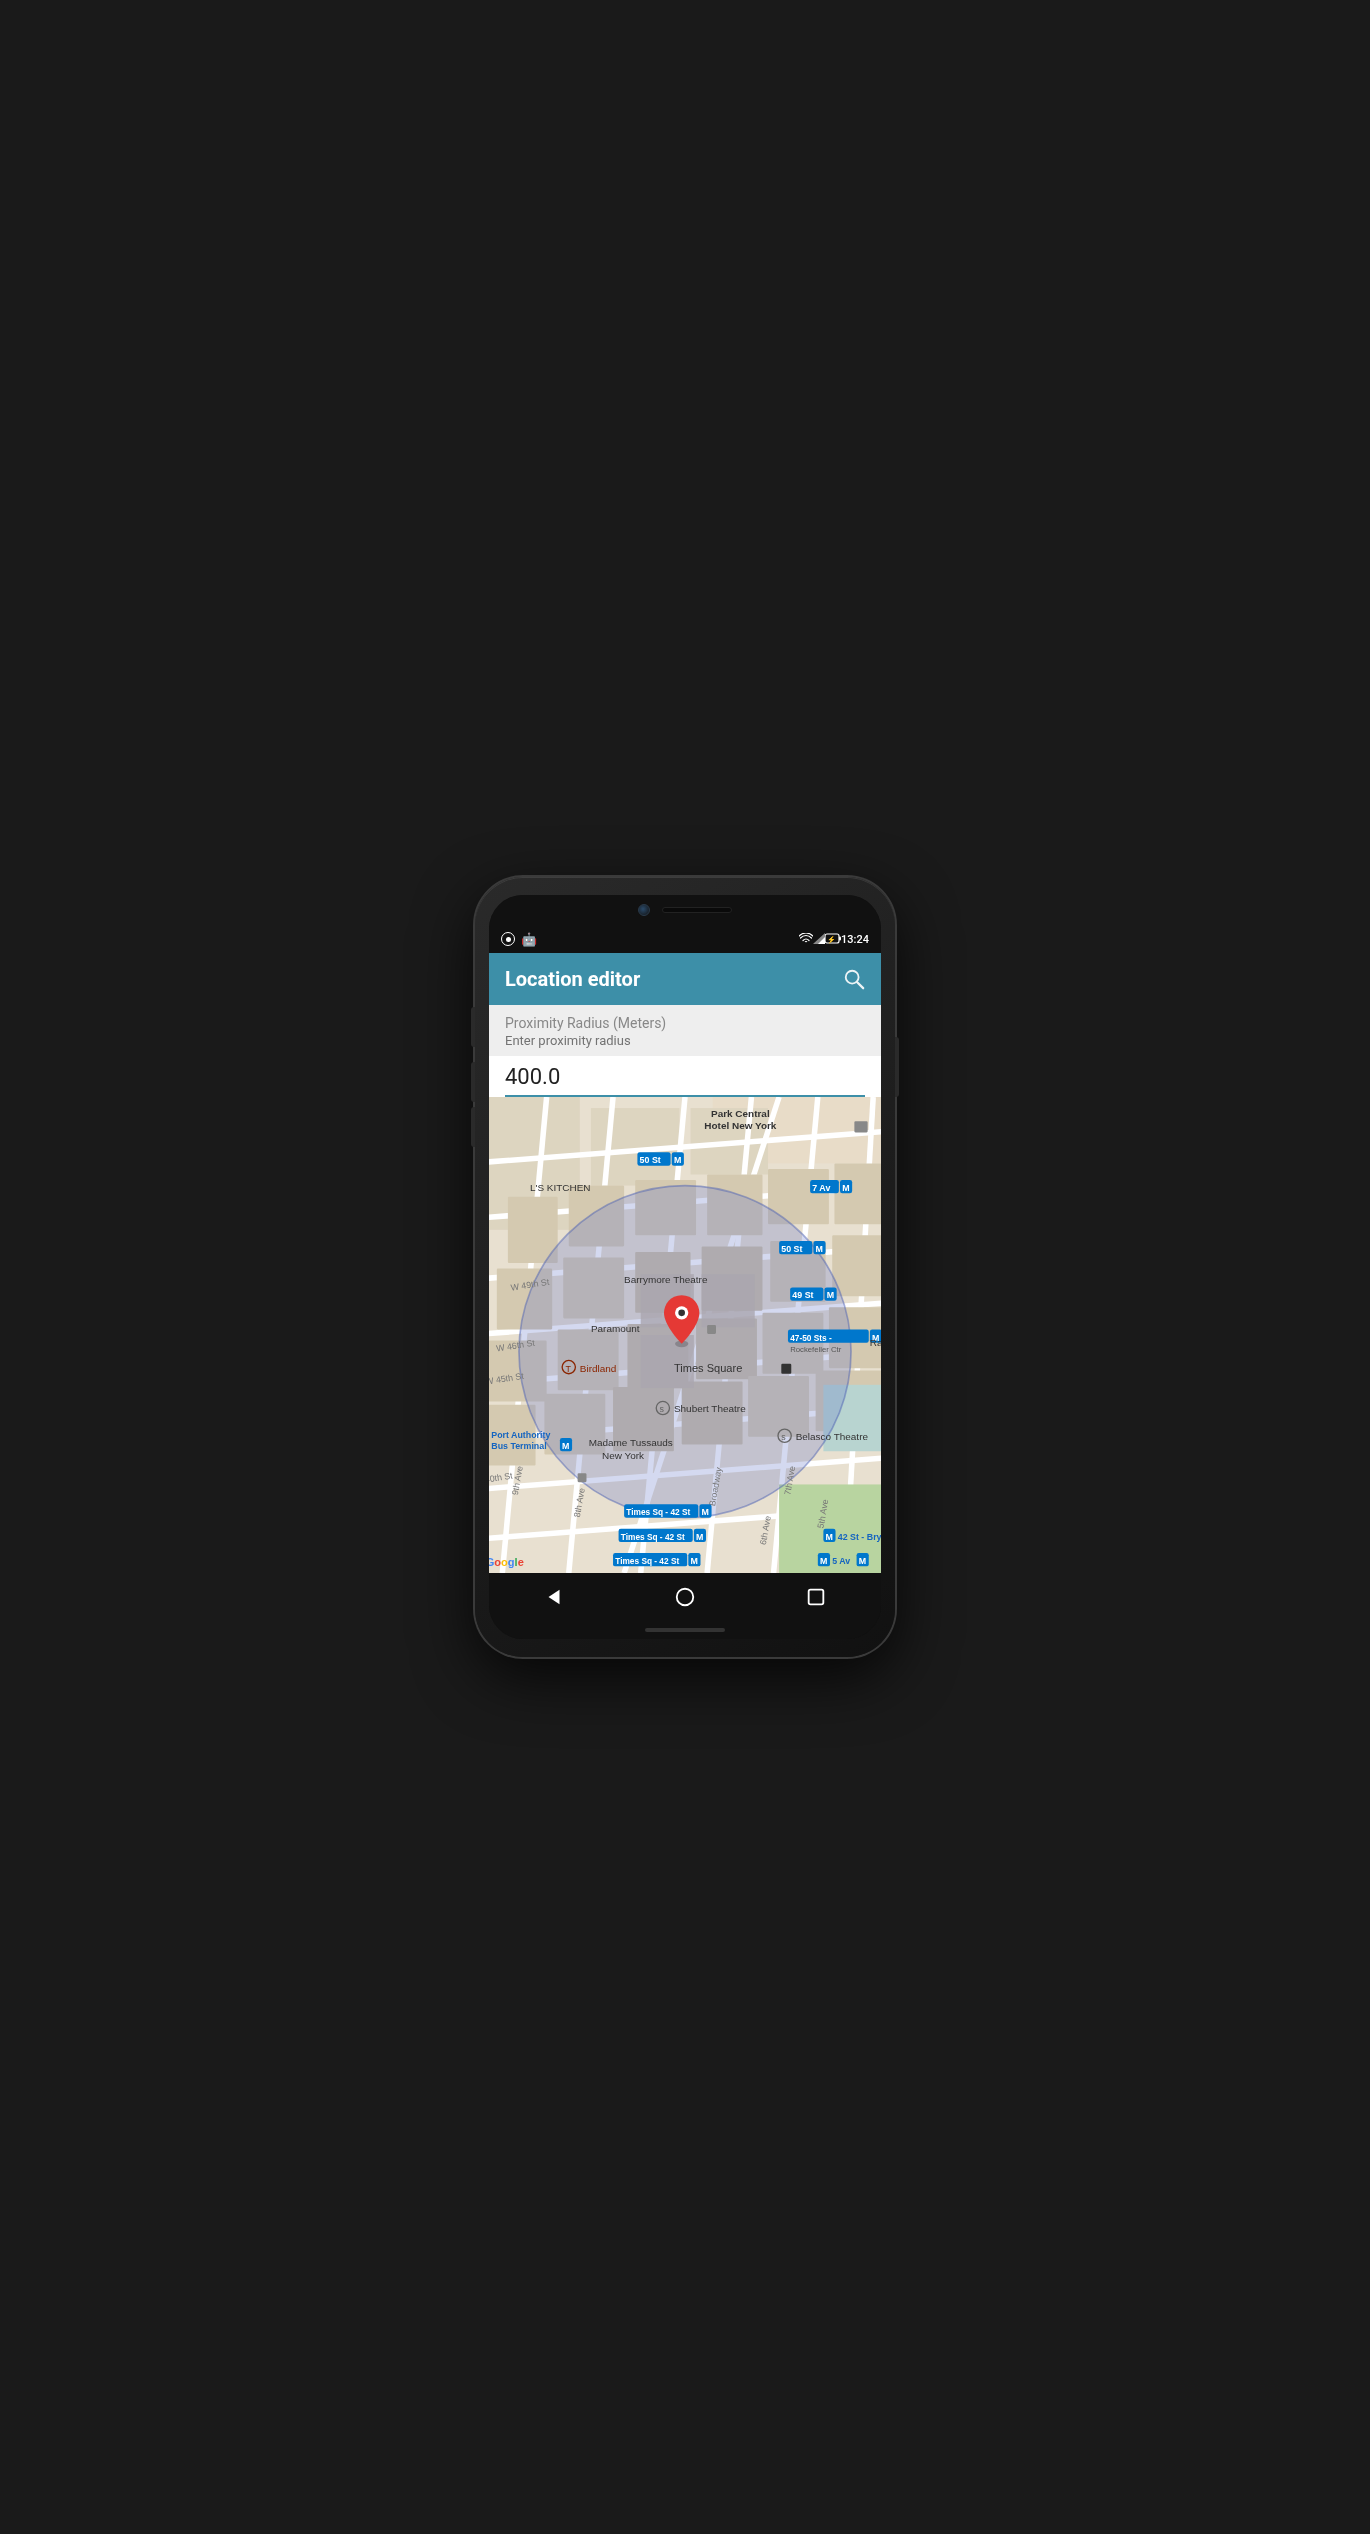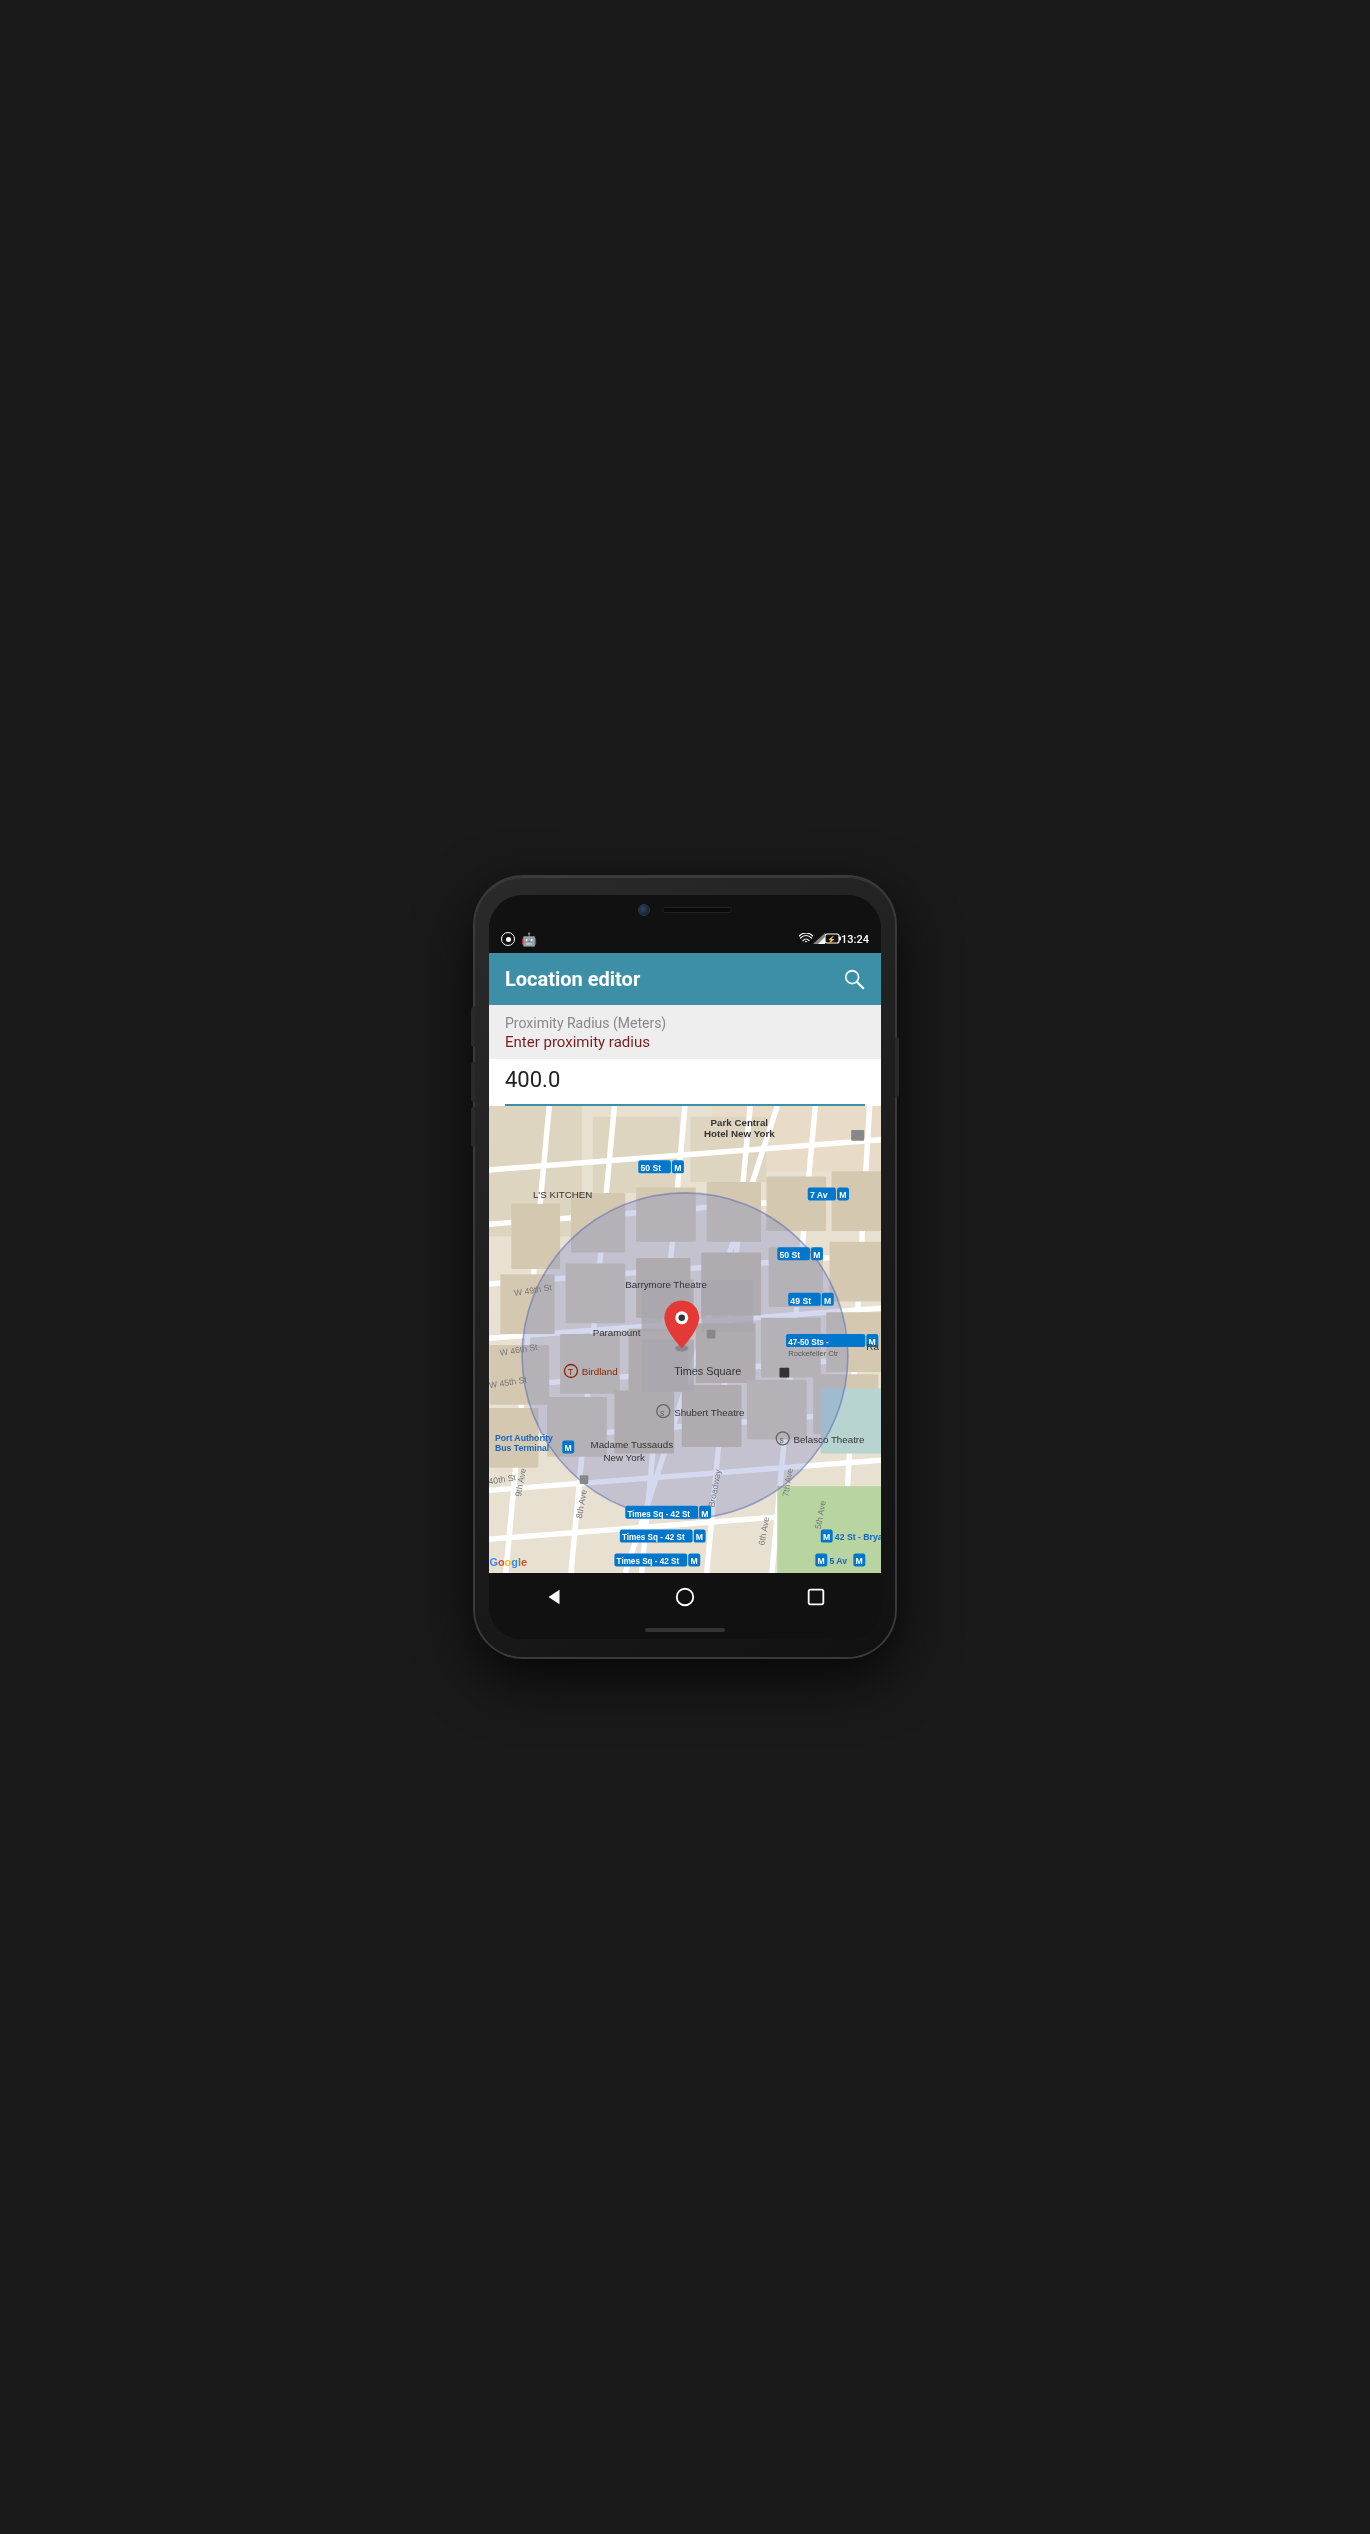--- a/index.html
+++ b/index.html
@@ -151,36 +151,36 @@
       flex-shrink: 0;
     }
 
     .proximity-label {
       color: #888;
       font-size: 14px;
       margin-bottom: 2px;
     }
 
     .proximity-hint {
-      color: #7f1d1d;
-      font-size: 15px;
+      color: #737373;
+      font-size: 13px;
       margin-bottom: 4px;
     }
 
     .proximity-value-section {
       background: white;
       padding: 8px 16px 0px 16px;
       flex-shrink: 0;
     }
 
     .proximity-value {
       font-size: 22px;
       font-weight: 400;
       color: #222;
-      padding-bottom: 12px;
+      padding-bottom: 6px;
       border-bottom: 2px solid #3d8fa8;
       display: block;
     }
 
     
     .map-container {
       flex: 1;
       position: relative;
       overflow: hidden;
       background: #e8e0d0;

